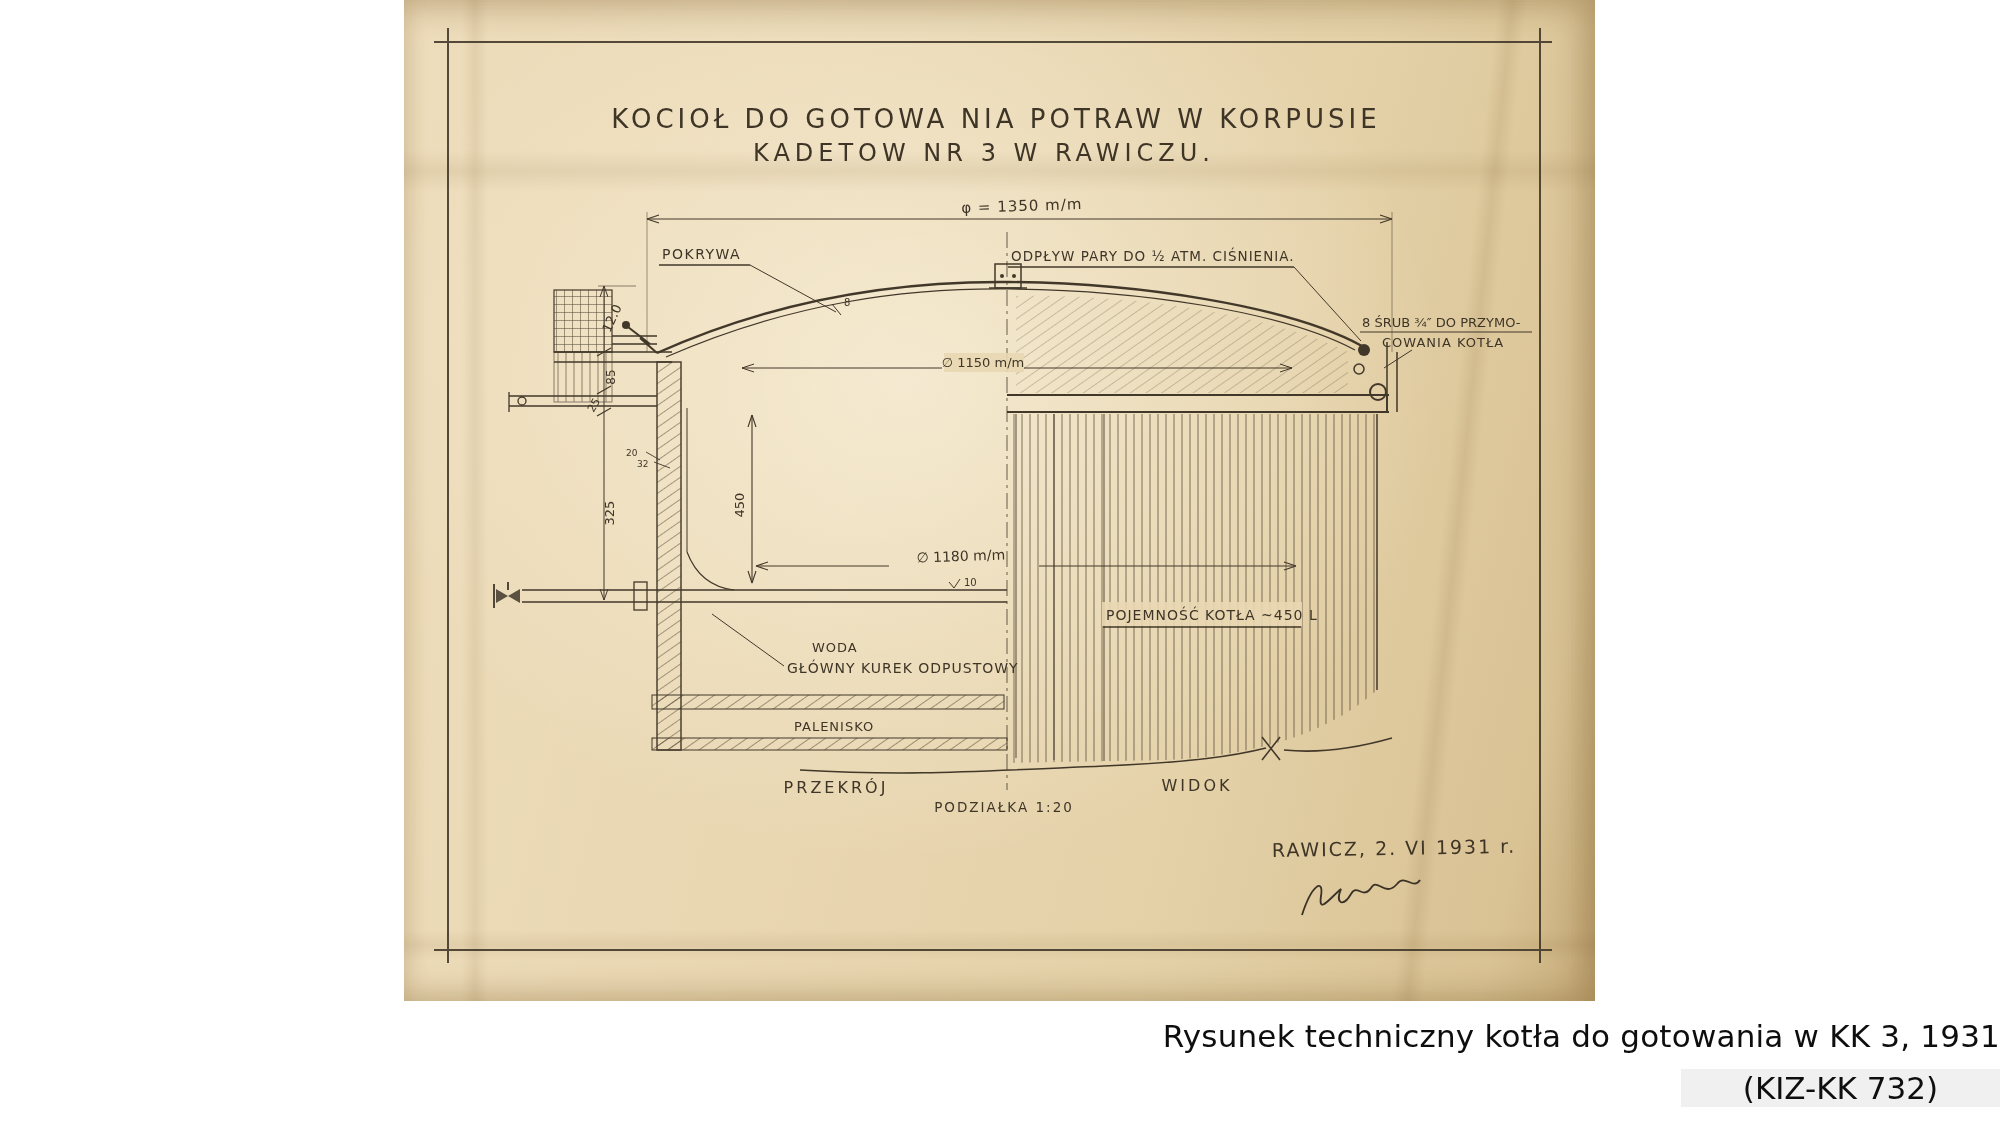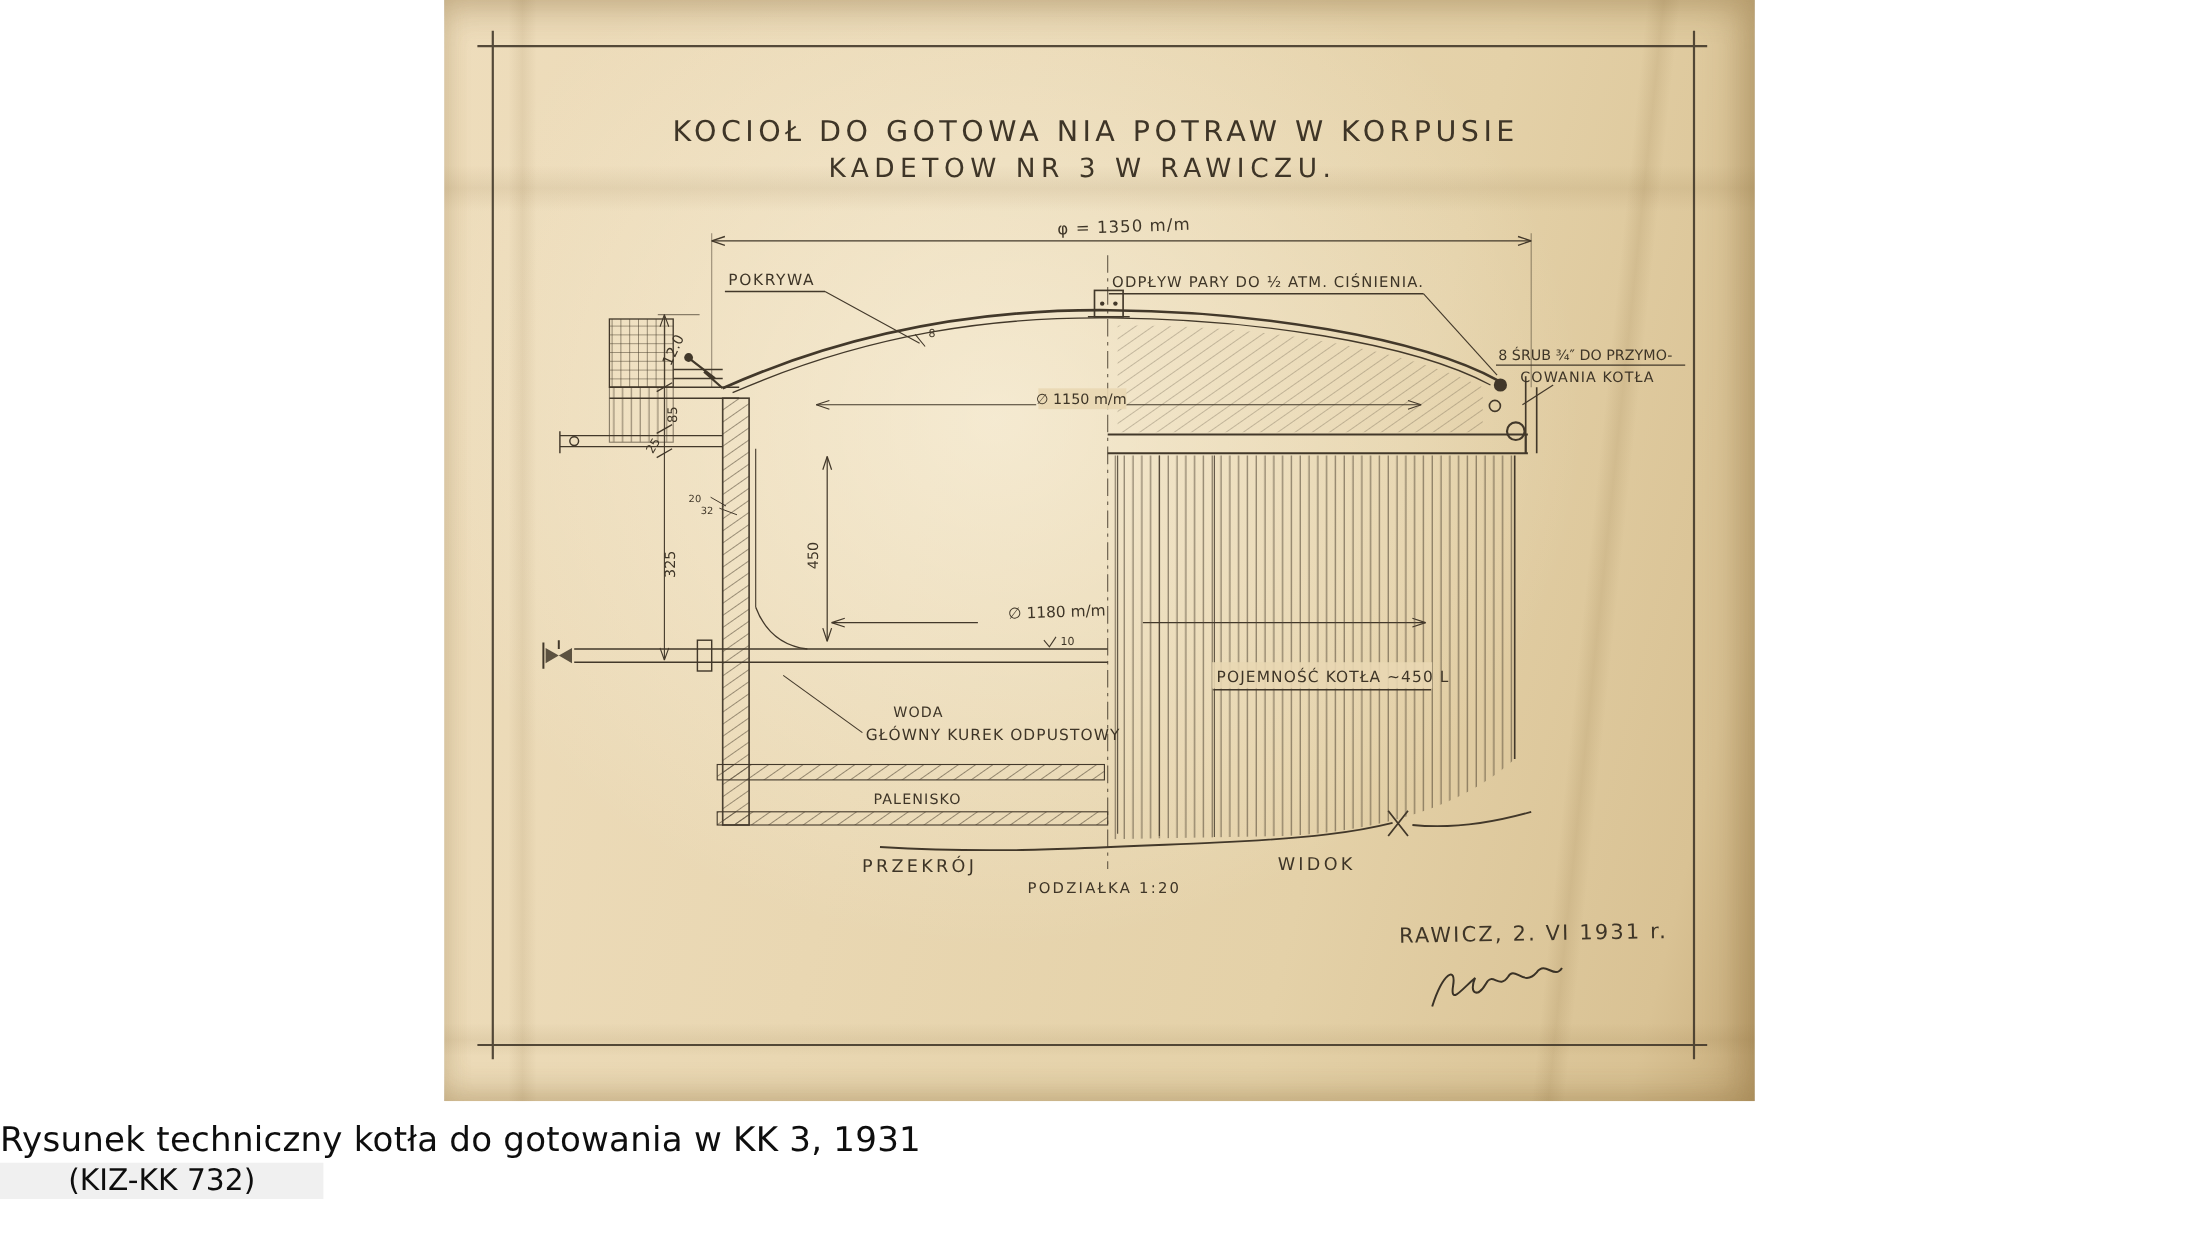--- a/index.html
+++ b/index.html
@@ -16,23 +16,23 @@
   .c1{left:0;top:150px;width:100%;height:42px;
       background:linear-gradient(to bottom,rgba(120,90,40,0) 0%,rgba(120,90,40,.10) 50%,rgba(120,90,40,0) 100%);}
   .c2{left:58px;top:0;width:26px;height:100%;
       background:linear-gradient(to right,rgba(120,90,40,0),rgba(120,90,40,.10),rgba(120,90,40,0));}
   .c3{right:120px;top:0;width:30px;height:100%;transform:skewX(-6deg);
       background:linear-gradient(to right,rgba(120,90,40,0),rgba(120,90,40,.12),rgba(120,90,40,0));}
   .c4{left:0;top:930px;width:100%;height:30px;
       background:linear-gradient(to bottom,rgba(120,90,40,0),rgba(120,90,40,.09),rgba(120,90,40,0));}
   svg{position:absolute;left:0;top:0;}
   svg text{font-family:"DejaVu Sans",sans-serif;fill:#3e3527;}
-  .caption{position:absolute;left:0;top:1018px;width:100%;text-align:left;color:#0e0e0e;}
+  .caption{position:absolute;left:0;top:1018px;width:100%;text-align:right;color:#0e0e0e;}
   .cap1{font-size:31px;letter-spacing:.2px;}
-  .cap2{margin-top:3px;font-size:27px;}
+  .cap2{margin-top:15px;font-size:31px;}
   .cap2 span{background:#f0f0f0;padding:1px 62px;display:inline-block;}
 </style>
 </head>
 <body>
 
 <div id="screen">
   <div class="paper">
     <div class="crease c1"></div>
     <div class="crease c2"></div>
     <div class="crease c3"></div>

